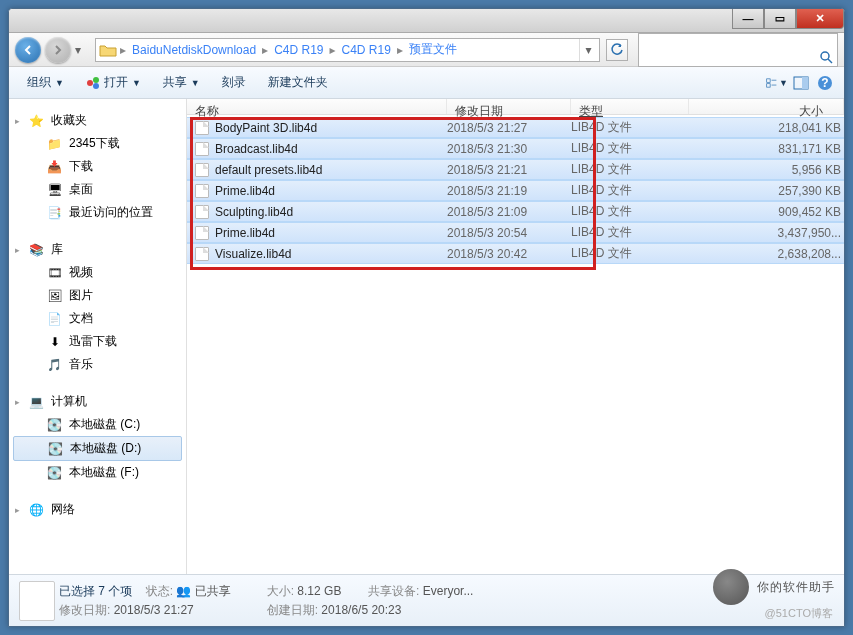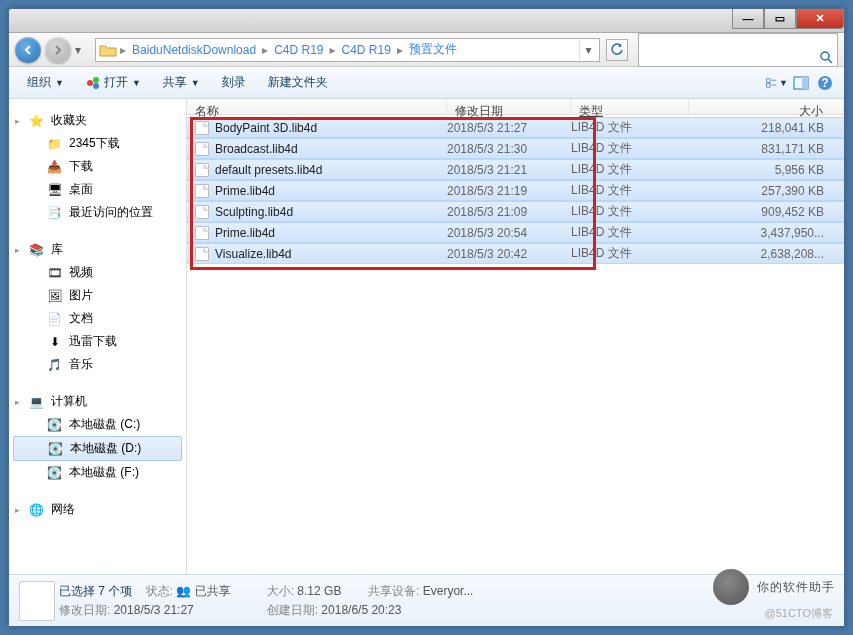--- a/index.html
+++ b/index.html
@@ -54,21 +54,21 @@
 
 .fl-rows { flex: 1; position: relative; padding-top: 2px; }
 .red-box { position: absolute; border: 3px solid #d02020; pointer-events: none; z-index: 10; }
 .red-box.left { left: 3px; top: 2px; width: 406px; height: 153px; }
 
 .fl-row { height: 21px; display: flex; align-items: center; }
 .fl-row.sel { background: linear-gradient(#e2eefc, #cfe3fb); border-top: 1px solid #b8d8f8; border-bottom: 1px solid #b8d8f8; }
 .fl-row .c-name { width: 260px; padding-left: 8px; display: flex; align-items: center; gap: 6px; color: #222; }
 .fl-row .c-date { width: 124px; color: #666; }
 .fl-row .c-type { width: 118px; color: #666; }
-.fl-row .c-size { flex: 1; text-align: right; padding-right: 20px; color: #666; }
+.fl-row .c-size { flex: 1; text-align: right; padding-right: 3px; color: #666; }
 .file-icon { width: 14px; height: 14px; display: inline-block; background: #fff; border: 1px solid #bbb; border-radius: 1px; position: relative; }
 .file-icon::after { content: ""; position: absolute; right: -1px; top: -1px; border: 3px solid transparent; border-left-color: #ddd; border-bottom-color: #ddd; }
 
 .detailpane { height: 52px; background: linear-gradient(#f6faff,#e8f0f8); border-top: 1px solid #d0d8e0; display: flex; align-items: center; padding: 6px 10px; gap: 4px; }
 .dp-thumb { width: 36px; height: 40px; background: #fff; border: 1px solid #ccc; border-radius: 2px; }
 .dp-info { display: grid; grid-template-columns: auto auto; column-gap: 36px; row-gap: 2px; color: #555; }
 .dp-title { color: #1a3a5a; font-weight: 500;}
 .dp-label { color: #888; }
 
 .watermark { position: absolute; right: 18px; bottom: 30px; display: flex; align-items: center; gap: 8px; color: #555; font-size: 18px; letter-spacing: 1px; }

